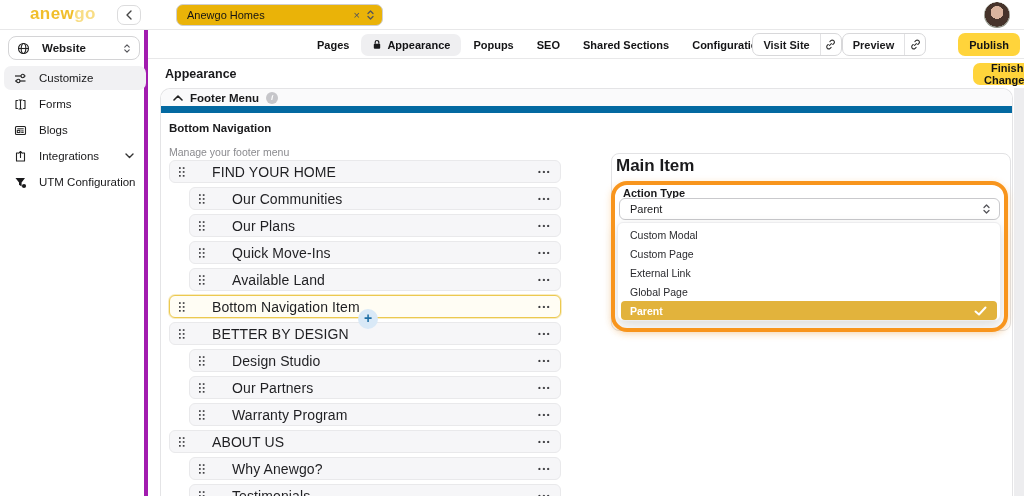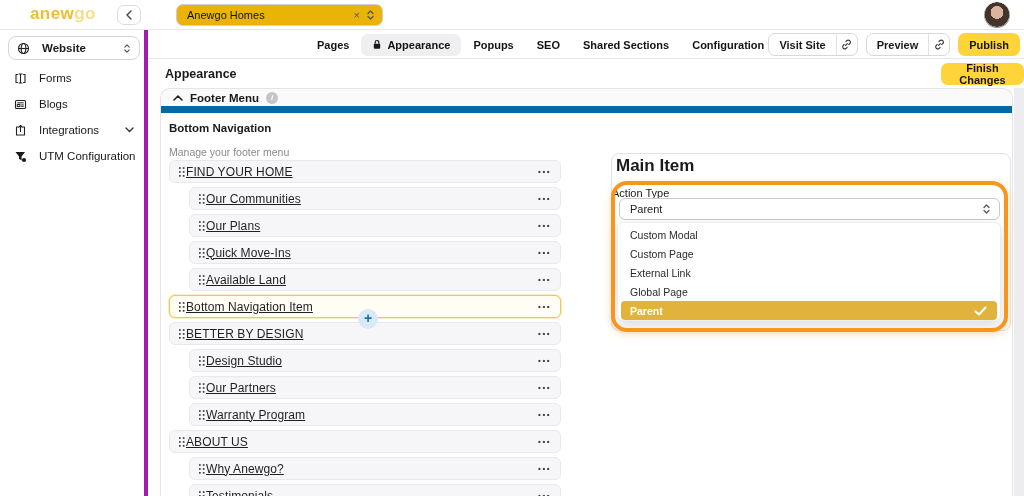--- a/index.html
+++ b/index.html
@@ -35,25 +35,25 @@
   .nav-item .ic { width:13px; display:flex; justify-content:center; }
   .nav-item .lbl { font-size:11.5px; font-weight:500; margin-left:12px; color:#18181a; }
   .nav-item.active { background:#f1f1f3; border-radius:7px; margin-left:4px; margin-right:2px; padding-left:10px; }
   .nav-item .chev { margin-left:auto; margin-right:14px; display:flex; }
 
   
   .tabbar { position:absolute; left:148px; top:30px; width:876px; height:29px; background:#fff; border-bottom:1px solid #e8e8e9; z-index:8; }
   .tabs { position:absolute; left:158px; top:0; height:29px; display:flex; align-items:center; gap:1px; }
   .tab { font-size:11px; font-weight:600; color:#131315; padding:5px 11px; border-radius:7px; cursor:pointer; display:flex; align-items:center; gap:5px; white-space:nowrap; }
   .tab.active { background:#efeff1; }
-  .tb-actions { position:absolute; right:4px; top:3px; height:23px; display:flex; align-items:center; gap:8px; }
+  .tb-actions { position:absolute; right:4px; top:3px; height:23px; display:flex; align-items:center; gap:0; }
   .split-btn { display:flex; align-items:stretch; height:23px; border:1px solid #d8d8da; border-radius:7px; background:#fff; overflow:hidden; cursor:pointer; }
   .split-btn .txt { font-size:11px; font-weight:700; display:flex; align-items:center; padding:0 10px; }
   .split-btn .icseg { width:21px; border-left:1px solid #e2e2e4; display:flex; align-items:center; justify-content:center; }
-  .btn-yellow { height:23px; background:#ffd43b; border:none; border-radius:7px; font-size:11px; font-weight:700; color:#151515; padding:0 11px; display:flex; align-items:center; cursor:pointer; font-family:"Liberation Sans",sans-serif; }
+  .btn-yellow { height:23px; background:#ffd43b; border:none; border-radius:7px; font-size:11px; font-weight:700; color:#151515; padding:0 11px; display:flex; align-items:center; cursor:pointer; font-family:"Liberation Sans",sans-serif;margin-left:32px; }
 
   
   .page-title { position:absolute; left:165px; top:67px; font-size:12.5px; font-weight:700; z-index:7; }
   .finish-btn { position:absolute; left:941px; top:63px; height:22px; z-index:7; }
 
   
   .gutter { position:absolute; left:1014px; top:88px; width:10px; height:408px; background:#ededef; }
 
   
   .card { position:absolute; left:160px; top:88px; width:853px; height:408px; background:#fff; border:1px solid #e4e4e6; border-bottom:none; border-radius:10px 10px 0 0; }
@@ -62,29 +62,29 @@
   .info-ic { width:12px; height:12px; border-radius:50%; background:#c6c6ca; color:#fff; font-size:8px; font-weight:700; display:flex; align-items:center; justify-content:center; font-style:italic; }
   .sub-ttl { position:absolute; left:8px; top:33px; font-size:11.5px; font-weight:700; }
   .sub-sub { position:absolute; left:8px; top:57px; font-size:10.5px; color:#8a8a8e; }
 
   
   .menu-list { position:absolute; left:8px; top:71px; width:392px; display:flex; flex-direction:column; gap:4px; }
   .mrow { height:23px; background:#f6f6f8; border:1px solid #e9e9eb; border-radius:6px; display:flex; align-items:center; cursor:pointer; }
   .mrow.lvl1 { margin-left:20px; }
   .mrow.selected { background:#fffdf4; border-color:#ecc94f; box-shadow:0 0 0 1px rgba(236,201,79,.35); }
   .mrow .handle { margin-left:8px; display:flex; cursor:grab; }
-  .mrow .lbl { font-size:12px; color:#1f1f22; margin-left:0; letter-spacing:.1px;text-decoration:underline; }
+  .mrow .lbl { font-size:14px; color:#1f1f22; margin-left:26px; letter-spacing:.1px; }
   .mrow .dots { margin-left:auto; margin-right:9px; font-size:8px; letter-spacing:1.5px; font-weight:700; color:#3c3c40; cursor:pointer; }
   .add-btn { position:absolute; left:197px; top:220px; width:20px; height:20px; border-radius:50%; background:#d9e9f7; color:#1e6fa5; font-size:14px; font-weight:700; text-align:center; line-height:19px; z-index:5; cursor:pointer; }
 
   
   .main-card { position:absolute; left:450px; top:64px; width:400px; height:178px; border:1px solid #e2e2e4; border-radius:8px; background:#fff; }
   .main-ttl { position:absolute; left:455px; top:67px; font-size:17px; font-weight:700; }
   .focus-ring { position:absolute; left:450px; top:92px; width:397px; height:151px; border:4px solid #f8951d; border-radius:16px; box-shadow:0 2px 7px rgba(248,149,29,.3); z-index:6; pointer-events:none; }
-  .field-lbl { position:absolute; left:451px; top:98px; font-size:11px; font-weight:400; z-index:4; }
+  .field-lbl { position:absolute; left:462px; top:98px; font-size:11px; font-weight:700; z-index:4; }
   .sel { position:absolute; left:458px; top:109px; width:381px; height:22px; border:1px solid #c9c9cc; border-radius:6px; background:#fff; display:flex; align-items:center; z-index:4; cursor:pointer; }
   .sel .val { font-size:11px; padding-left:10px; }
   .sel .caret { margin-left:auto; margin-right:8px; display:flex; }
   .options { position:absolute; left:456px; top:133px; width:384px; height:99px; background:#fff; border:1px solid #ededef; border-radius:6px; box-shadow:0 5px 14px rgba(0,0,0,.14); padding:2px 3px; z-index:5; }
   .opt { height:19px; display:flex; align-items:center; padding-left:9px; font-size:10.5px; color:#2a2a2e; border-radius:4px; cursor:pointer; }
   .opt.selected { background:#e2b33c; color:#fff; font-weight:700; }
   .opt .chk { margin-left:auto; margin-right:10px; display:flex; }
 
   svg { display:block; }
 </style>
@@ -126,20 +126,31 @@
       </span>
       <span class="lbl">Website</span>
       <span class="caret">
         <svg width="8" height="11" viewBox="0 0 9 12">
             <polyline points="2,4.5 4.5,2 7,4.5" fill="none" stroke="#55555a" stroke-width="1.3" stroke-linecap="round" stroke-linejoin="round"></polyline>
             <polyline points="2,7.5 4.5,10 7,7.5" fill="none" stroke="#55555a" stroke-width="1.3" stroke-linecap="round" stroke-linejoin="round"></polyline>
           </svg>
       </span>
     </div>
     <div class="nav">
+      <div class="nav-item active">
+        <span class="ic">
+          <svg width="13" height="13" viewBox="0 0 13 13">
+              <line x1="1" y1="4" x2="11.5" y2="4" stroke="#222" stroke-width="1.2"></line>
+              <circle cx="8.7" cy="4" r="1.7" fill="#f1f1f3" stroke="#222" stroke-width="1.1"></circle>
+              <line x1="1" y1="9" x2="11.5" y2="9" stroke="#222" stroke-width="1.2"></line>
+              <circle cx="4.3" cy="9" r="1.7" fill="#f1f1f3" stroke="#222" stroke-width="1.1"></circle>
+            </svg>
+        </span>
+        <span class="lbl">Customize</span>
+      </div>
       <div class="nav-item">
         <span class="ic">
           <svg width="13" height="13" viewBox="0 0 13 13">
               <path d="M3.5 2.5 H2 V10.5 H3.5 M9.5 2.5 H11 V10.5 H9.5 M6.5 2 V11 M5 2 H8 M5 11 H8" fill="none" stroke="#222" stroke-width="1.1" stroke-linecap="round" stroke-linejoin="round"></path>
             </svg>
         </span>
         <span class="lbl">Forms</span>
       </div>
       <div class="nav-item">
         <span class="ic">

